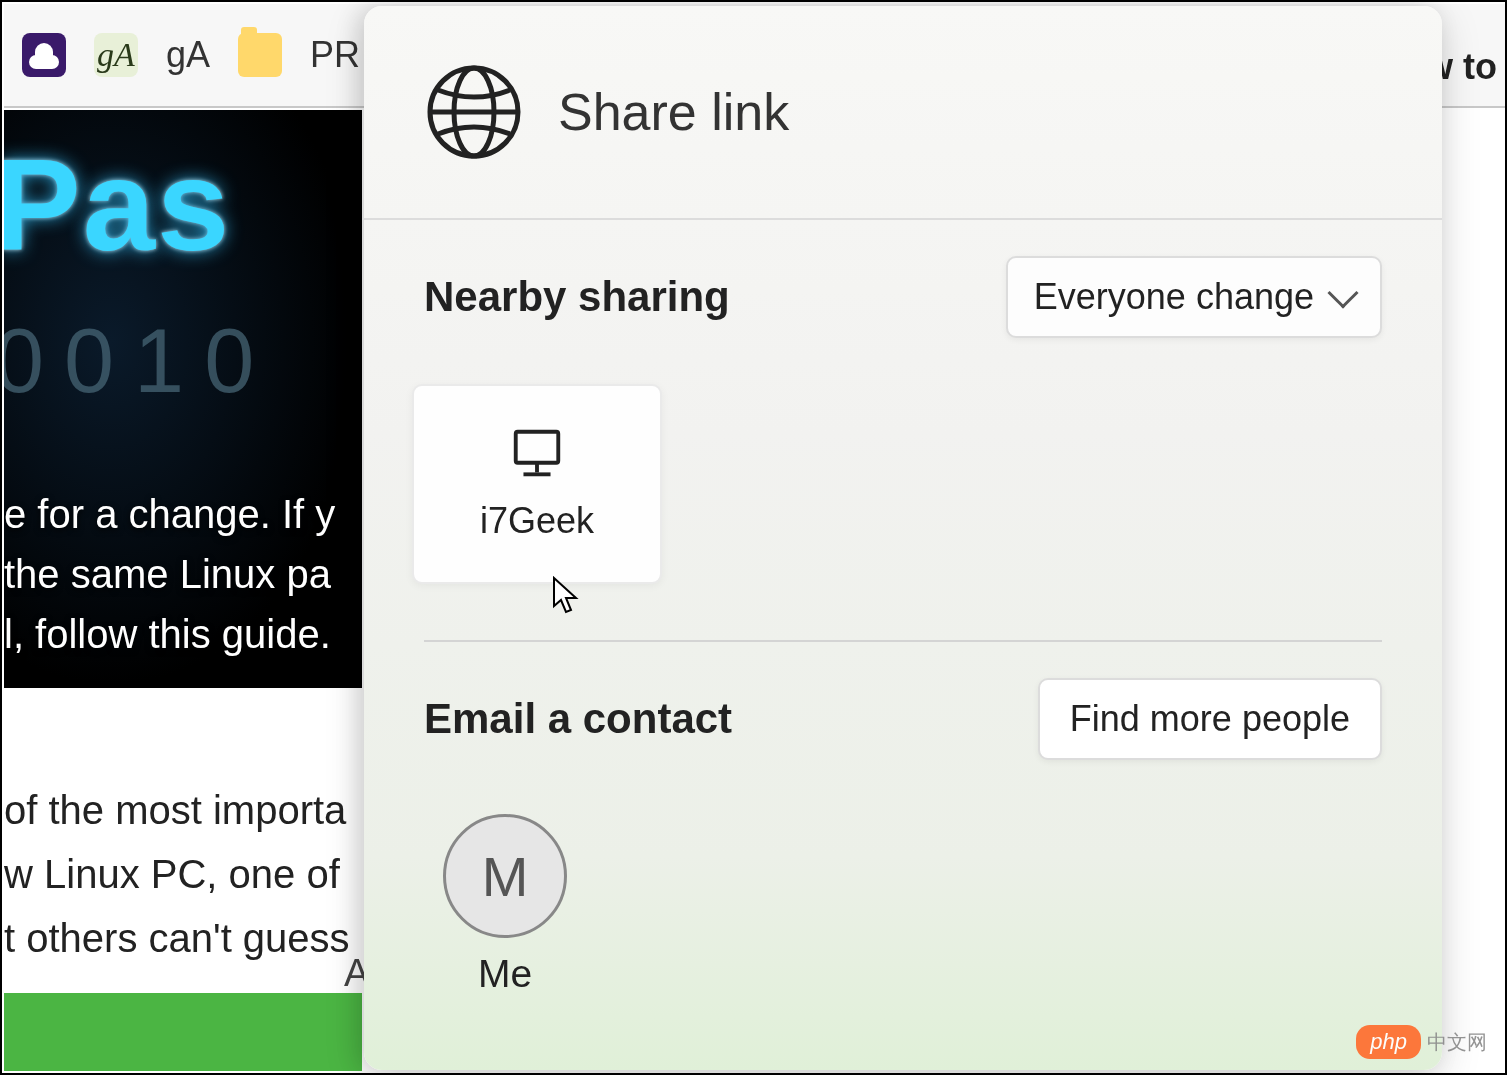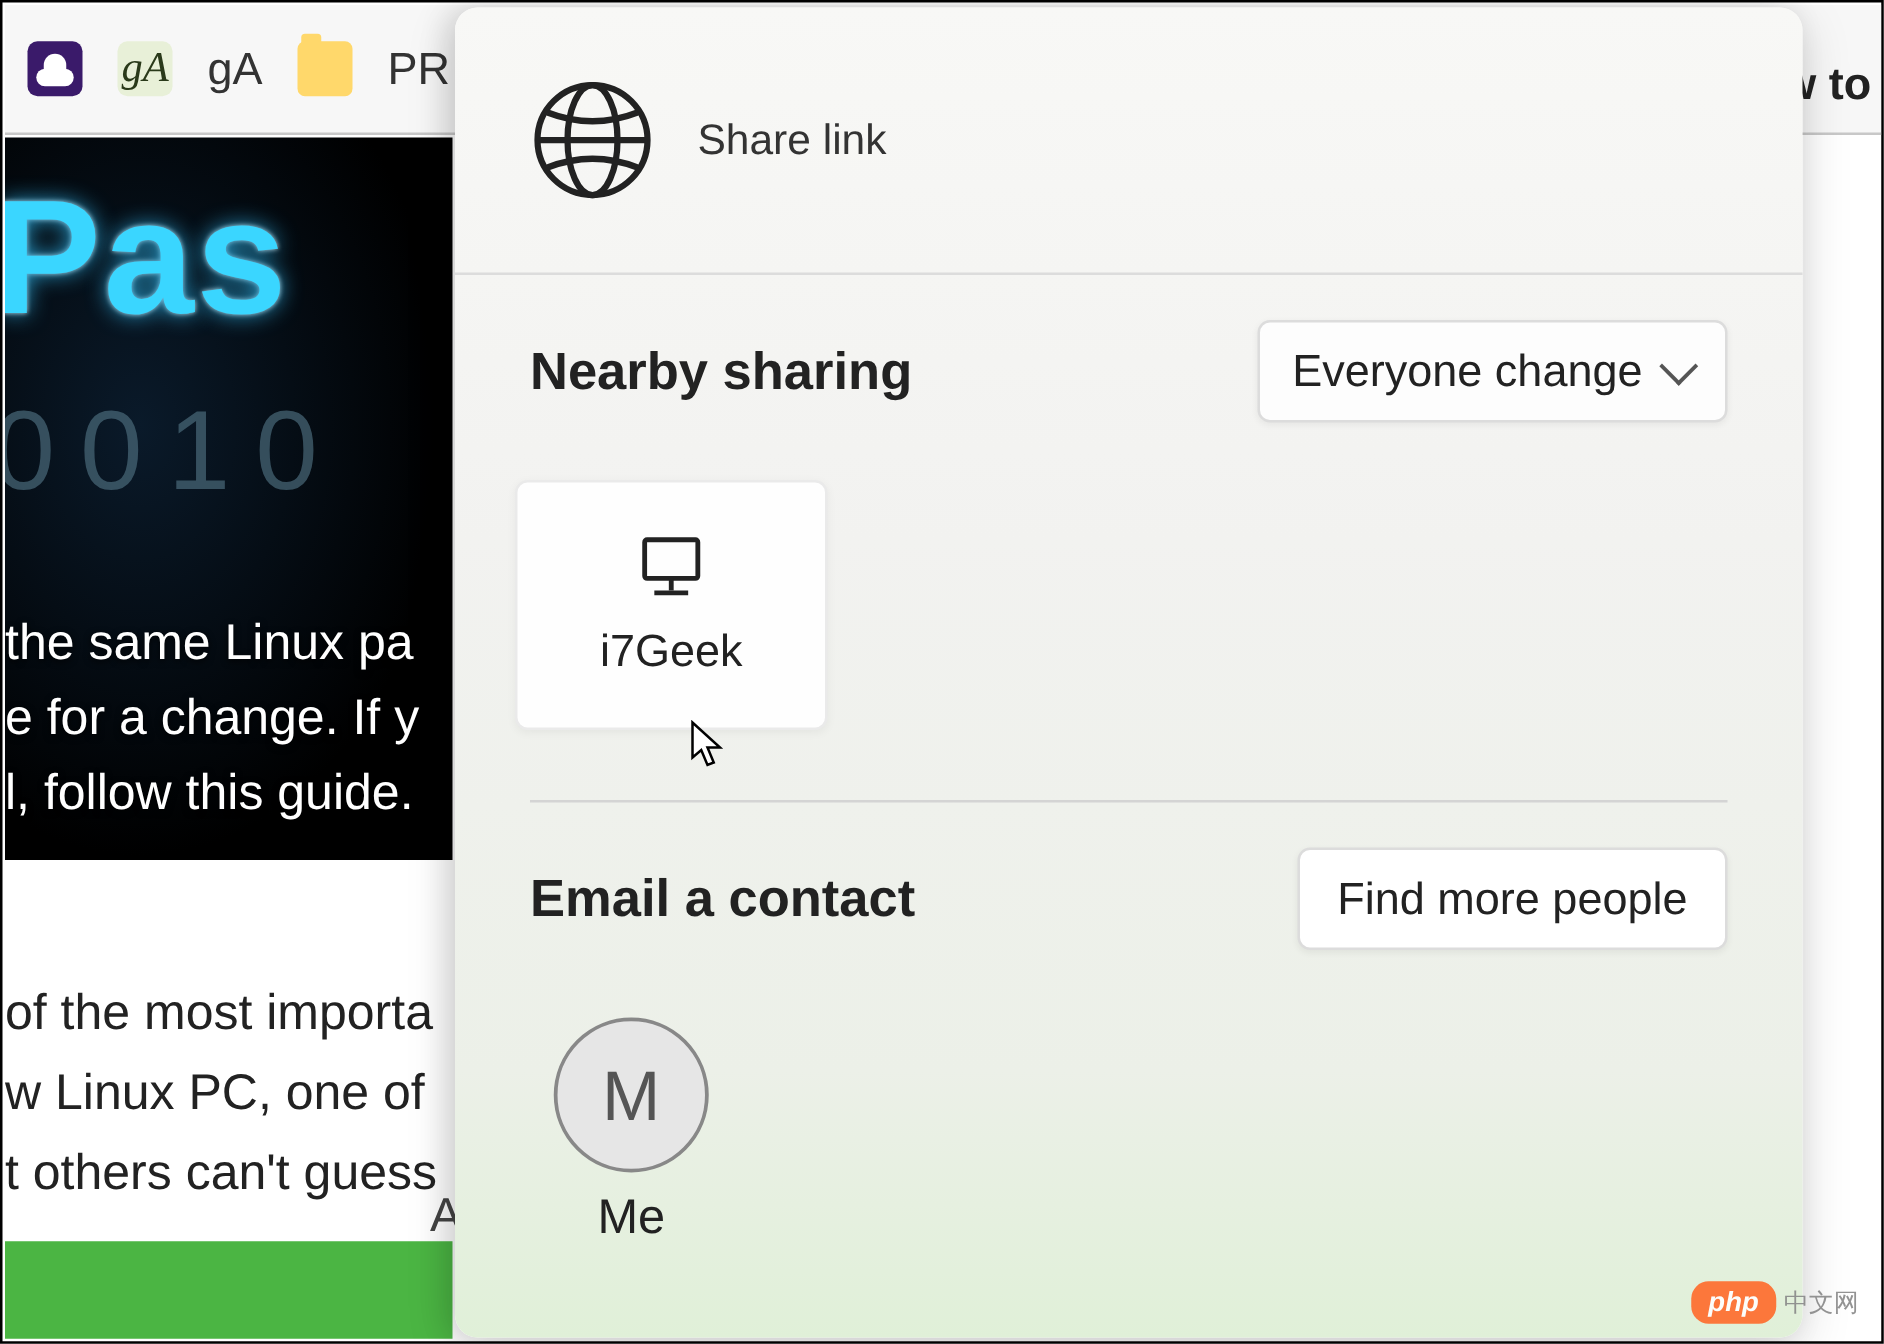--- a/index.html
+++ b/index.html
@@ -176,21 +176,21 @@
       align-items:center;
       gap: 34px;
       padding: 56px 60px 56px 60px;
       border-bottom: 2px solid #dcdcdc;
     }
     .globe-icon {
       width: 100px; height: 100px;
       flex-shrink:0;
     }
     .share-title {
-      font-size: 34px;
+      font-size: 52px;
       color: #333;
       font-weight: 400;
     }
 
     .section {
       padding: 36px 60px 20px 60px;
     }
     .section-row {
       display:flex;
       align-items:center;
@@ -301,21 +301,21 @@
       align-items:center;
       gap:6px;
       font-size: 22px;
       color:#fff;
       opacity:0.9;
     }
     .watermark .pill {
       background:#ff6a2a;
       padding: 4px 14px;
       border-radius: 14px;
-      font-weight:700;
+      font-weight:400;
       font-style:italic;
     }
     .watermark .cn { color:#888; font-size:20px;text-align:right; }
   </style>
 </head>
 <body>
 
 <div class="toolbar">
   <div class="bookmark-icon bm-purple"></div>
   <div class="bookmark-icon bm-ga-img">gA</div>
@@ -323,22 +323,22 @@
   <div class="bookmark-icon bm-folder"></div>
   <div class="bookmark-icon bm-pr">PR</div>
   <div class="tab-label-right">w to</div>
 </div>
 
 <div class="bg-article">
   <div class="bg-hero">
     <div class="bg-hero-pas">Pas</div>
     <div class="bg-hero-binary">0010</div>
     <div class="bg-hero-text">
+      <div>e for a change. If y</div>
       <div> the same Linux pa</div>
-      <div>e for a change. If y</div>
       <div>l, follow this guide.</div>
     </div>
   </div>
   <div class="bg-body-text">
     <div>of the most importa</div>
     <div>w Linux PC, one of</div>
     <div>t others can't guess</div>
   </div>
 </div>
 <div class="bg-letter-a">A</div>

